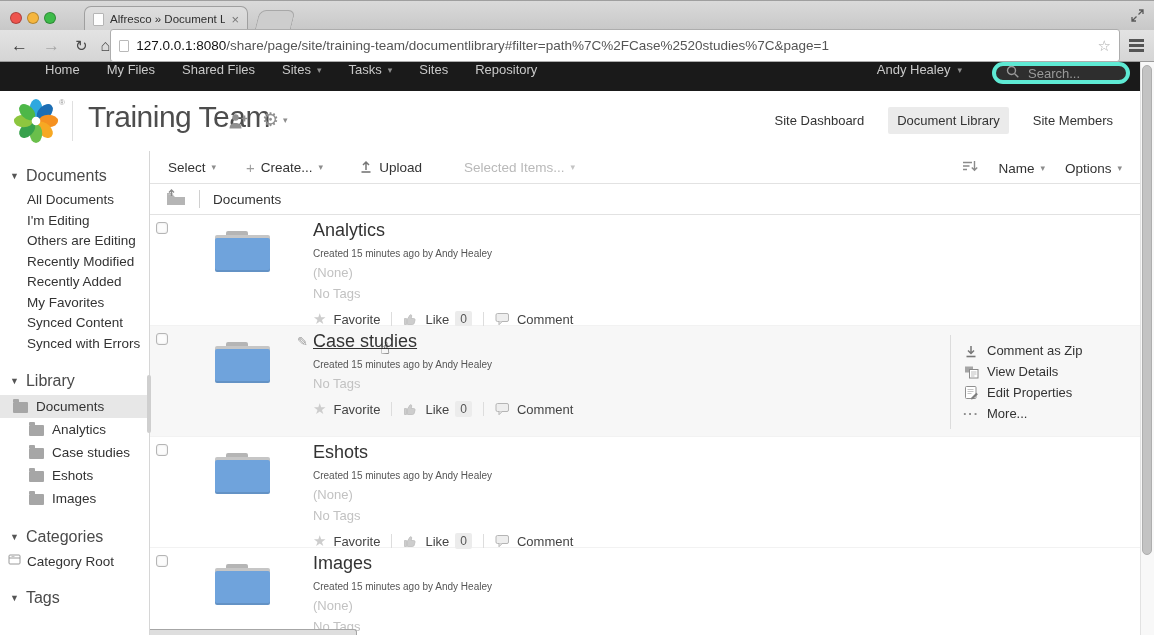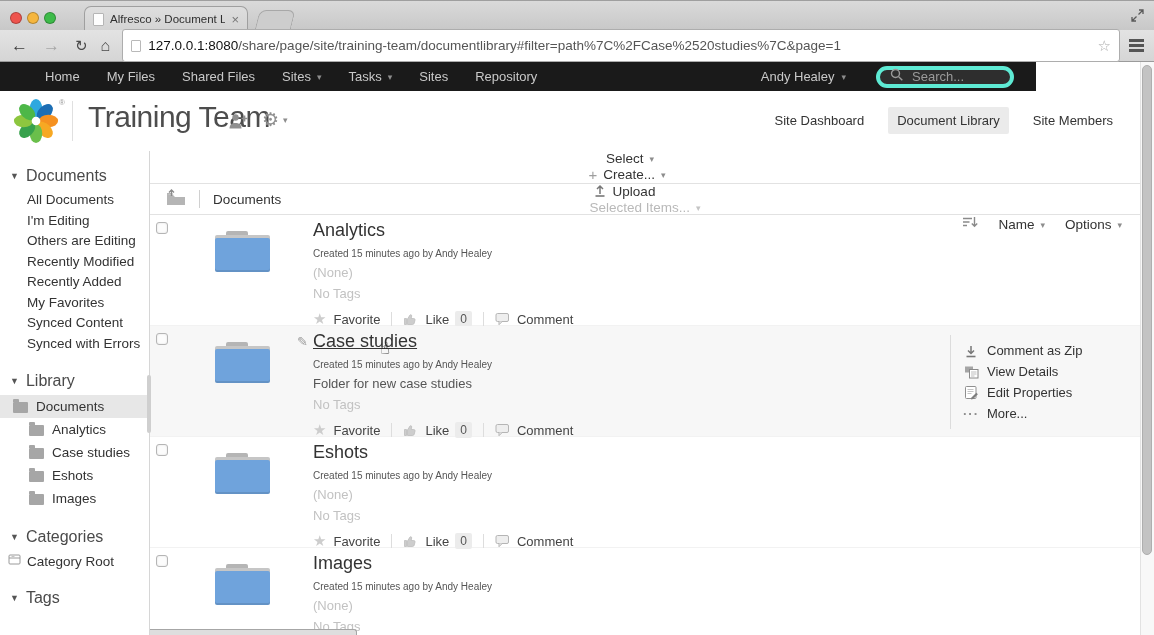--- a/index.html
+++ b/index.html
@@ -21,32 +21,32 @@
     border:1px solid #a8a8a8; border-bottom:none; border-radius:7px 7px 0 0; transform:skewX(-14deg); }
   .fullscreen { position:absolute; right:9px; top:7px; }
   .navrow { position:absolute; top:30px; left:0; right:0; height:32px;
     background:linear-gradient(#e3e3e3,#d5d5d5); border-bottom:1px solid #9b9b9b;
     display:flex; align-items:center; }
   .nav-btn { font-size:17px; line-height:1; }
   .b-back{ margin-left:11px; color:#3c3c3c; font-weight:bold; }
   .b-fwd{ margin-left:15px; color:#a6a6a6; font-weight:bold; }
   .b-refresh{ margin-left:15px; color:#4a4a4a; font-size:15px; }
   .b-home{ margin-left:13px; color:#4a4a4a; font-size:16px; }
-  .urlbox { margin-left:12px; flex:1; height:33px; background:#fff; border:1px solid #adadad; border-radius:3px;
+  .urlbox { flex:1; height:33px; background:#fff; border:1px solid #adadad; border-radius:3px;
     display:flex; align-items:center; gap:7px; padding:0 8px; }
   .url-page-icon { width:10px; height:12px; background:#fff; border:1px solid #b9b9b9; border-radius:1px; flex:none; }
   .url-text { font-size:13.5px; white-space:nowrap; overflow:hidden; flex:1; }
   .url-host { color:#111; } .url-rest { color:#555; }
   .url-star { margin-left:auto; font-size:15px; color:#ababab; }
   .hamburger { width:15px; height:3px; background:#555; box-shadow:0 5px 0 #555, 0 10px 0 #555;
     margin:-10px 10px 0 9px; flex:none; }
 
   
-  .alf-nav { position:absolute; top:62px; left:0; width:1036px; height:29px; background:#1a1a1a;
-    display:flex; align-items:center; font-size:13px; color:#c9c9c9; padding-left:45px; }
+  .alf-nav { position:absolute; top:62px; left:0; width:1152px; height:29px; background:#1a1a1a;
+    display:flex; align-items:flex-start; font-size:13px; color:#c9c9c9; padding-left:45px; }
   .alf-nav .item { margin-right:27px; display:flex; align-items:center; gap:6px; }
   .caret { font-size:9px; color:#8d8d8d; }
   .alf-user { margin-left:auto; display:flex; align-items:center; gap:7px; }
   .search-pill { margin:0 22px 0 30px; width:138px; height:22px; border:4px solid #5eead4; border-radius:13px;
     background:#2e2e2e; display:flex; align-items:center; gap:8px; padding:0 10px; }
   .search-pill input { background:transparent; border:none; outline:none; width:86px;
     font-size:13px; color:#cfcfcf; font-family:inherit; }
   .search-pill input::placeholder { color:#9a9a9a; }
 
   
@@ -75,21 +75,21 @@
   .f-item { padding:2px 0 2px 27px; font-size:13.5px; color:#333; line-height:16.5px; white-space:nowrap; }
   .mini-folder { position:relative; width:15px; height:11px; background:#a6a6a6; border-radius:1px; flex:none; margin-top:2px; }
   .mini-folder::before { content:""; position:absolute; top:-3px; left:0; width:6px; height:3px; background:#a6a6a6; border-radius:1px 1px 0 0; }
   .tree-root { display:flex; align-items:center; gap:8px; padding:4px 0 4px 13px; background:#e7e7e7; margin-top:3px; font-size:13.5px; color:#333; }
   .tree-child { display:flex; align-items:center; gap:8px; padding:4px 0 4px 29px; font-size:13.5px; color:#333; }
   .cat-item { display:flex; align-items:center; gap:6px; padding:2px 0 2px 8px; font-size:13.5px; color:#333; }
   .resize-handle { position:absolute; left:147px; top:224px; width:4px; height:58px; background:#cfcfcf; border-radius:2px; }
 
   .content { flex:1; position:relative; overflow:hidden; }
   .c-toolbar { height:33px; border-bottom:1px solid #e2e2e2; display:flex; align-items:center;
-    padding:0 18px; font-size:13.5px; color:#333;flex-direction:column; }
+    padding:0 18px; font-size:13.5px; color:#333; }
   .tgroup { display:flex; align-items:center; gap:6px; }
   .plus-glyph { color:#9e9e9e; font-size:15px; }
   .muted { color:#b9b9b9; }
   .t-right { margin-left:auto; display:flex; align-items:flex-end; gap:20px; }
 
   .c-breadcrumb { height:31px; border-bottom:1px solid #e2e2e2; display:flex; align-items:center; padding:0 16px; }
   .bc-div { width:1px; height:18px; background:#d0d0d0; margin:0 13px; }
   .bc-label { font-size:13.5px; color:#333; }
 
   .file-row { height:111px; position:relative; border-bottom:1px solid #f2f2f2; }
@@ -385,21 +385,20 @@
         <span class="checkbox"></span>
         <span class="big-folder">
             <span class="bf-tab"></span>
             <span class="bf-back"></span>
             <span class="bf-body"></span>
           </span>
         <div class="info">
           <span class="edit-pencil">✎</span>
           <span class="f-title">Case studies</span>
           <div class="f-meta">Created 15 minutes ago by Andy Healey</div>
-          <div class="f-desc">Folder for new case studies</div>
           <div class="f-tags">No Tags</div>
           <div class="f-actions">
             <span class="fav-star">★</span>
             <span>Favorite</span>
             <span class="a-sep"></span>
             <span class="a-icon">
                 <svg width="15" height="14" viewBox="0 0 15 14">
                   <path d="M1.5 6.5h2v6h-2zM4.5 12.5h5c.9 0 1.5-.5 1.7-1.2l.8-3.2c.2-.9-.4-1.6-1.3-1.6H8.2l.5-2.6c.2-1.2-1.5-1.7-2-.6L5.2 6l-.7.8z" fill="#cdcdcd" stroke="#b8b8b8" stroke-width=".7"></path>
                 </svg>
               </span>

